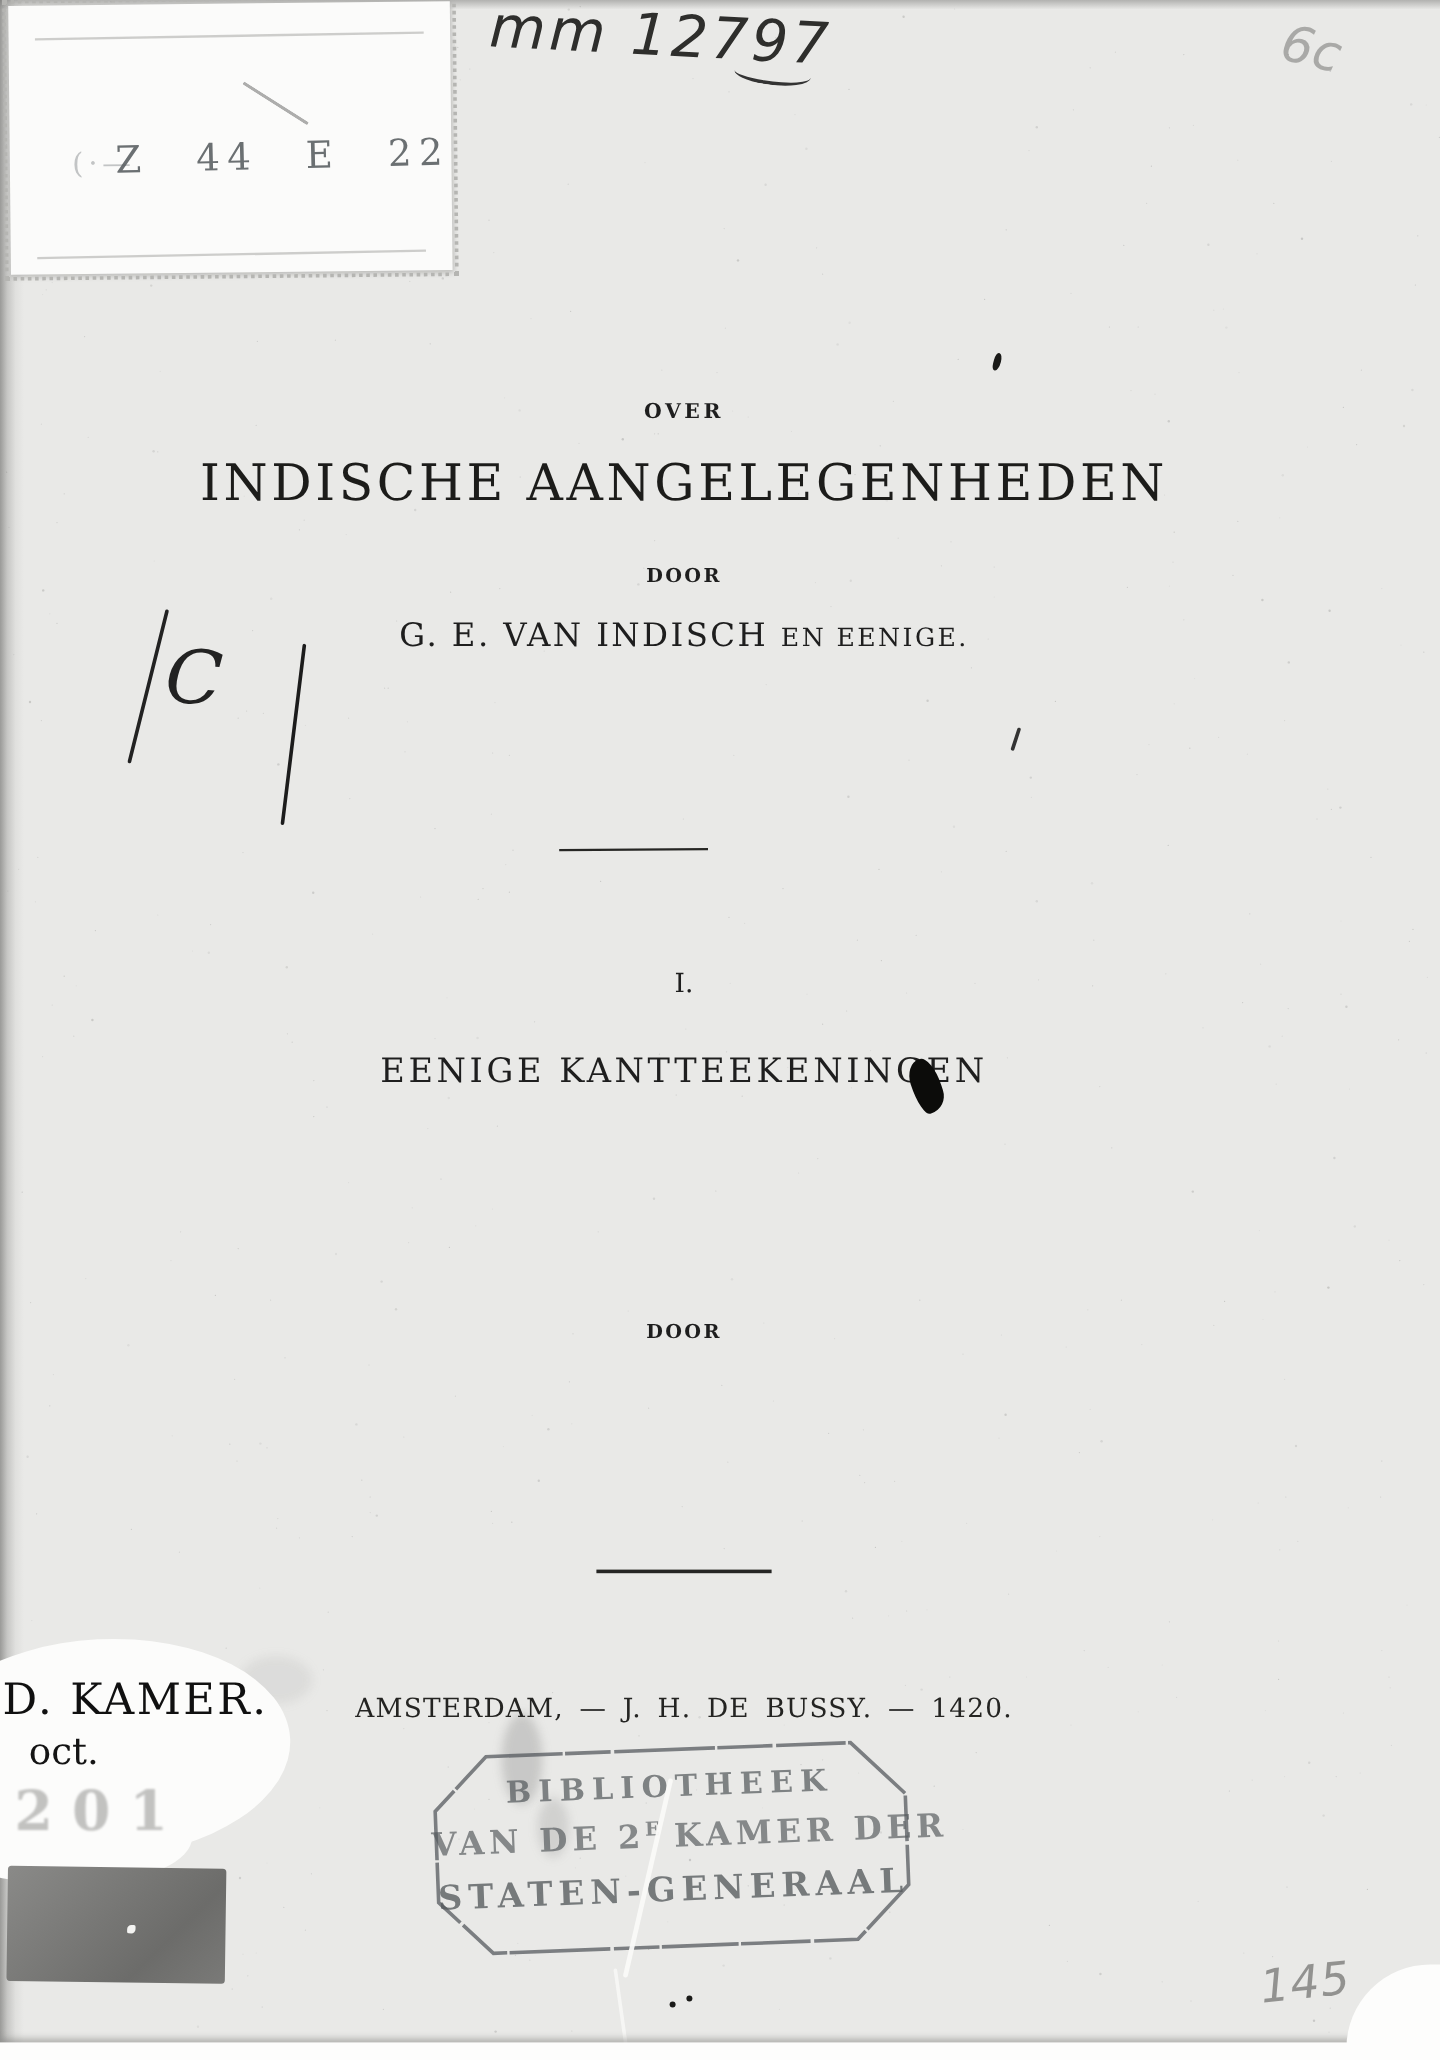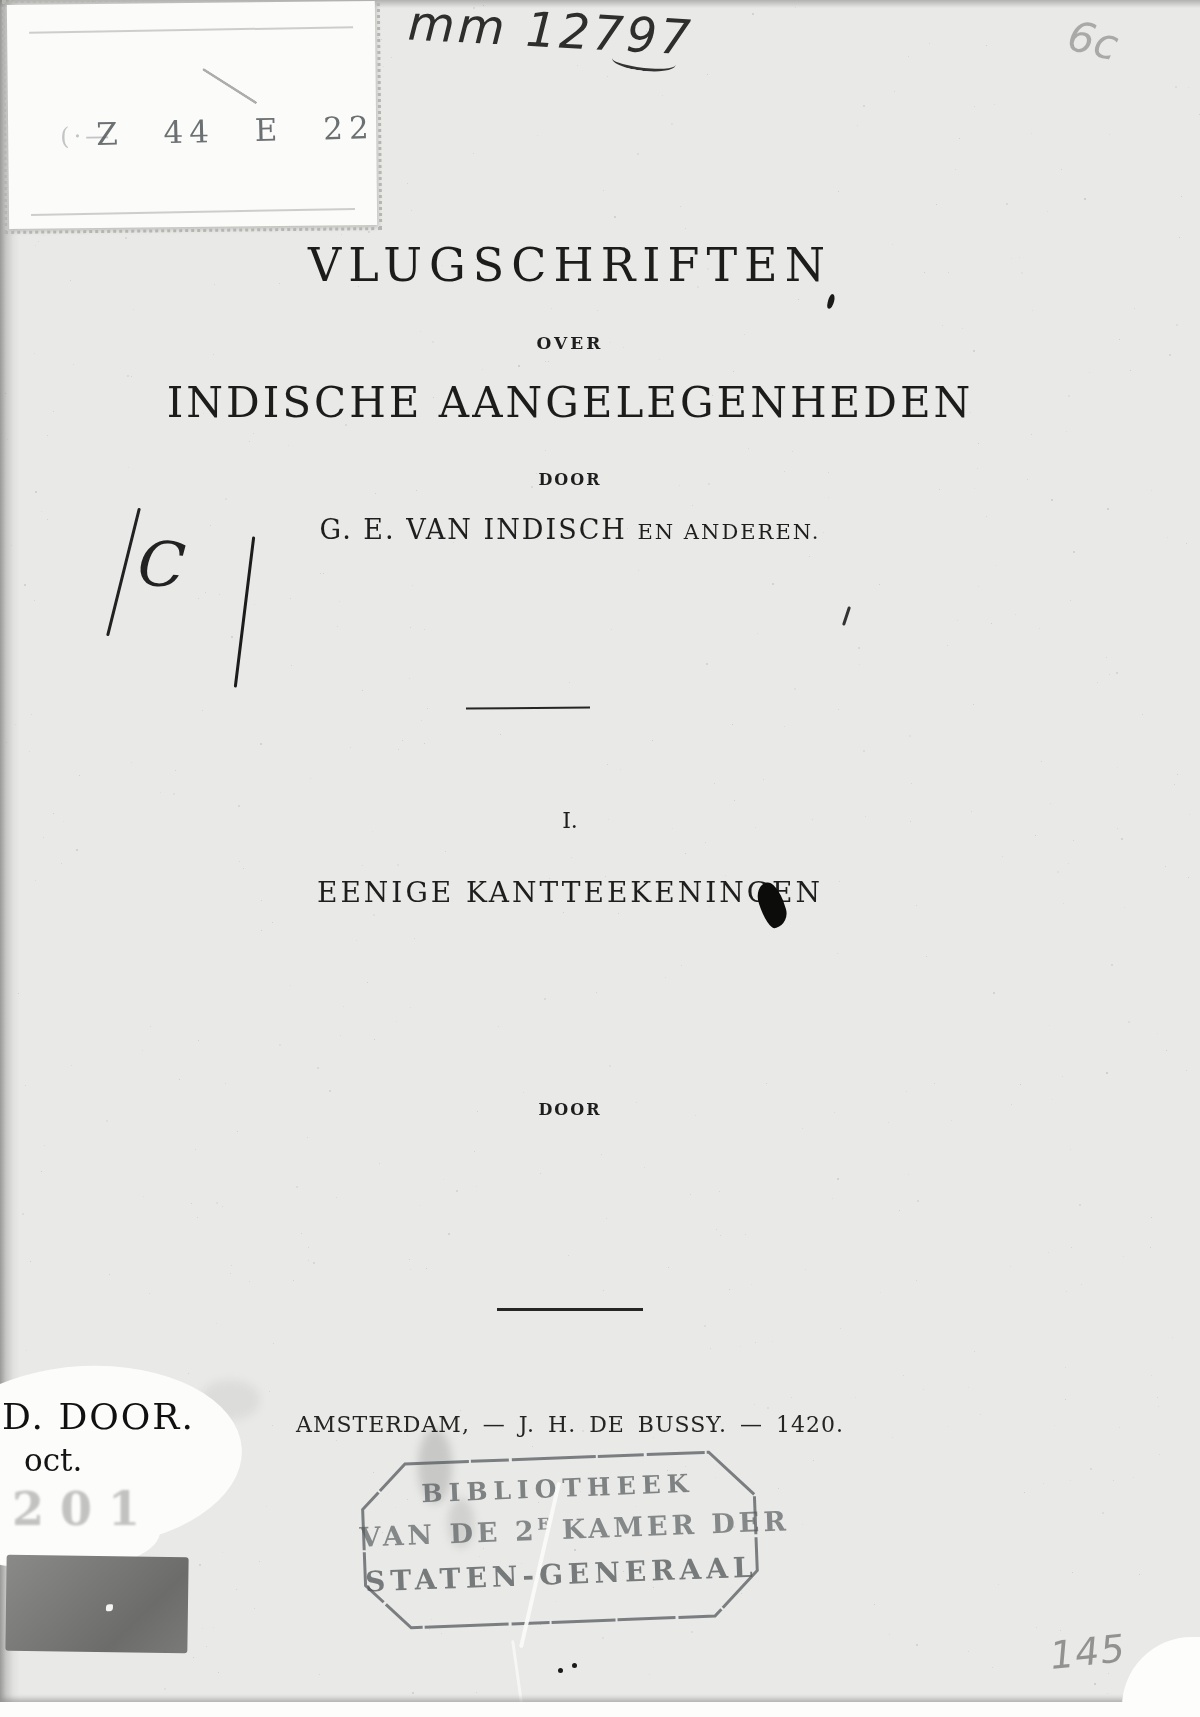--- a/index.html
+++ b/index.html
@@ -698,27 +698,26 @@
   <div class="accession-swash"></div>
   <div class="hw price-mark">6c</div>
   <div class="owner-slash-1"></div>
   <div class="owner-c">C</div>
   <div class="owner-slash-2"></div>
   <div class="apostrophe-mark"></div>
   <div class="ink-comma"></div>
   <div class="hw pencil-note">145</div>
 
   <div class="print">
-    <div class="line t-series">VLUGSCHRIFTEN</div>
     <div class="line t-sub">INDISCHE AANGELEGENHEDEN</div>
     <div class="line t-over">OVER</div>
     <div class="line t-door1">DOOR</div>
     <div class="line t-authors">
       <span>G. E. VAN INDISCH</span>
-      <span class="secondary">EN ANDEREN.</span>
+      <span class="secondary">EN EENIGE.</span>
     </div>
     <div class="line t-partnum">I.</div>
     <div class="line t-part-heading">EENIGE KANTTEEKENINGEN</div>
     <div class="line t-door2">DOOR</div>
     <div class="line t-imprint">AMSTERDAM, — J. H. DE BUSSY. — 1420.</div>
   </div>
   <div class="divider div-1"></div>
   <div class="divider div-2"></div>
   <div class="ink-blot"></div>
 
@@ -732,21 +731,21 @@
     </div>
     <div class="sline st-3">STATEN-GENERAAL</div>
   </div>
   <div class="crease crease-1"></div>
   <div class="crease crease-2"></div>
   <div class="dot dot-1"></div>
   <div class="dot dot-2"></div>
 
   <div class="dup-label-blob"></div>
   <div class="dup-label-blob2"></div>
-  <div class="dup-line1">D. DOOR.</div>
+  <div class="dup-line1">D. KAMER.</div>
   <div class="dup-line2">oct.</div>
   <div class="faint-number">201</div>
   <div class="dark-patch">
     <span class="speck"></span>
   </div>
 
   <div class="scan-bottom"></div>
   <div class="corner-br"></div>
 
 </div>

